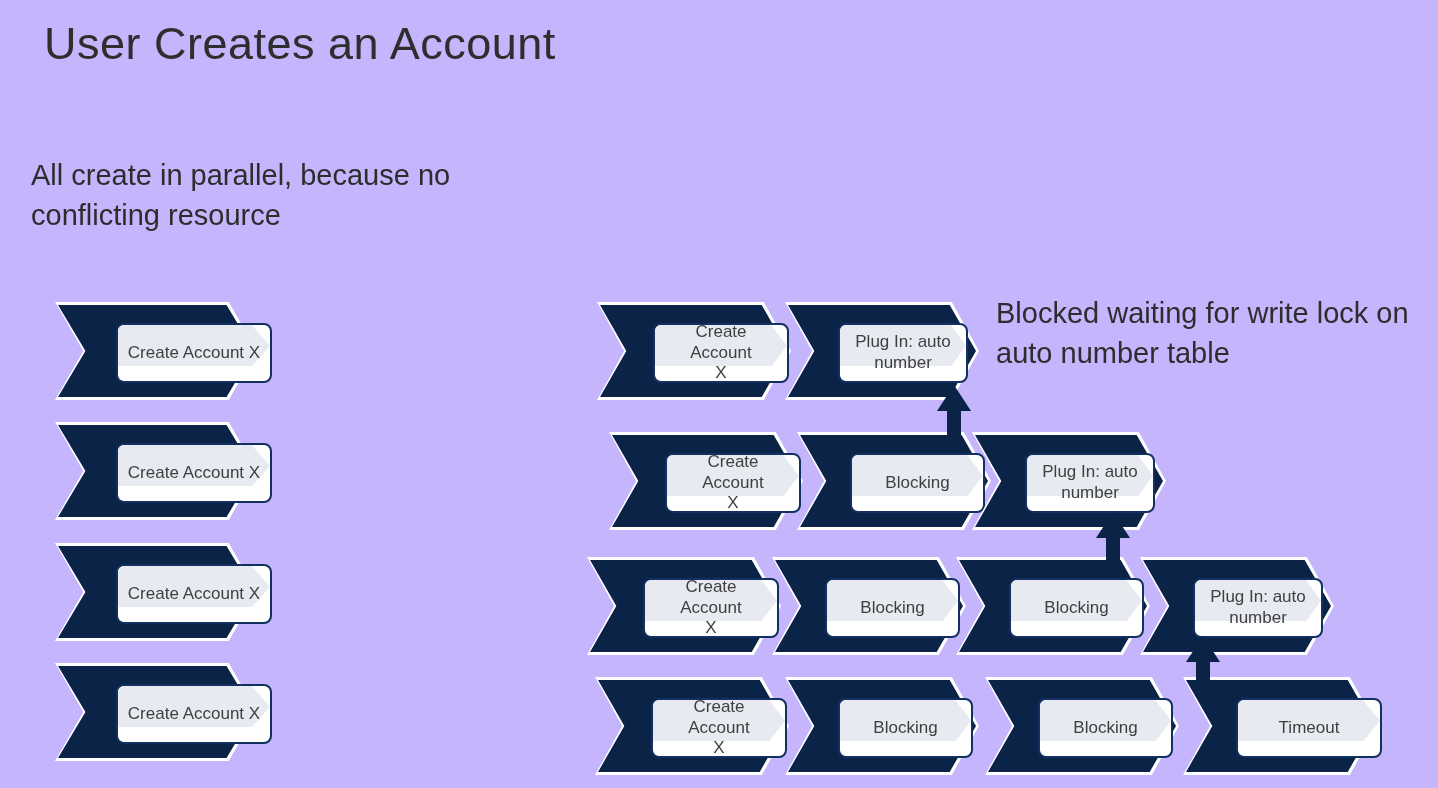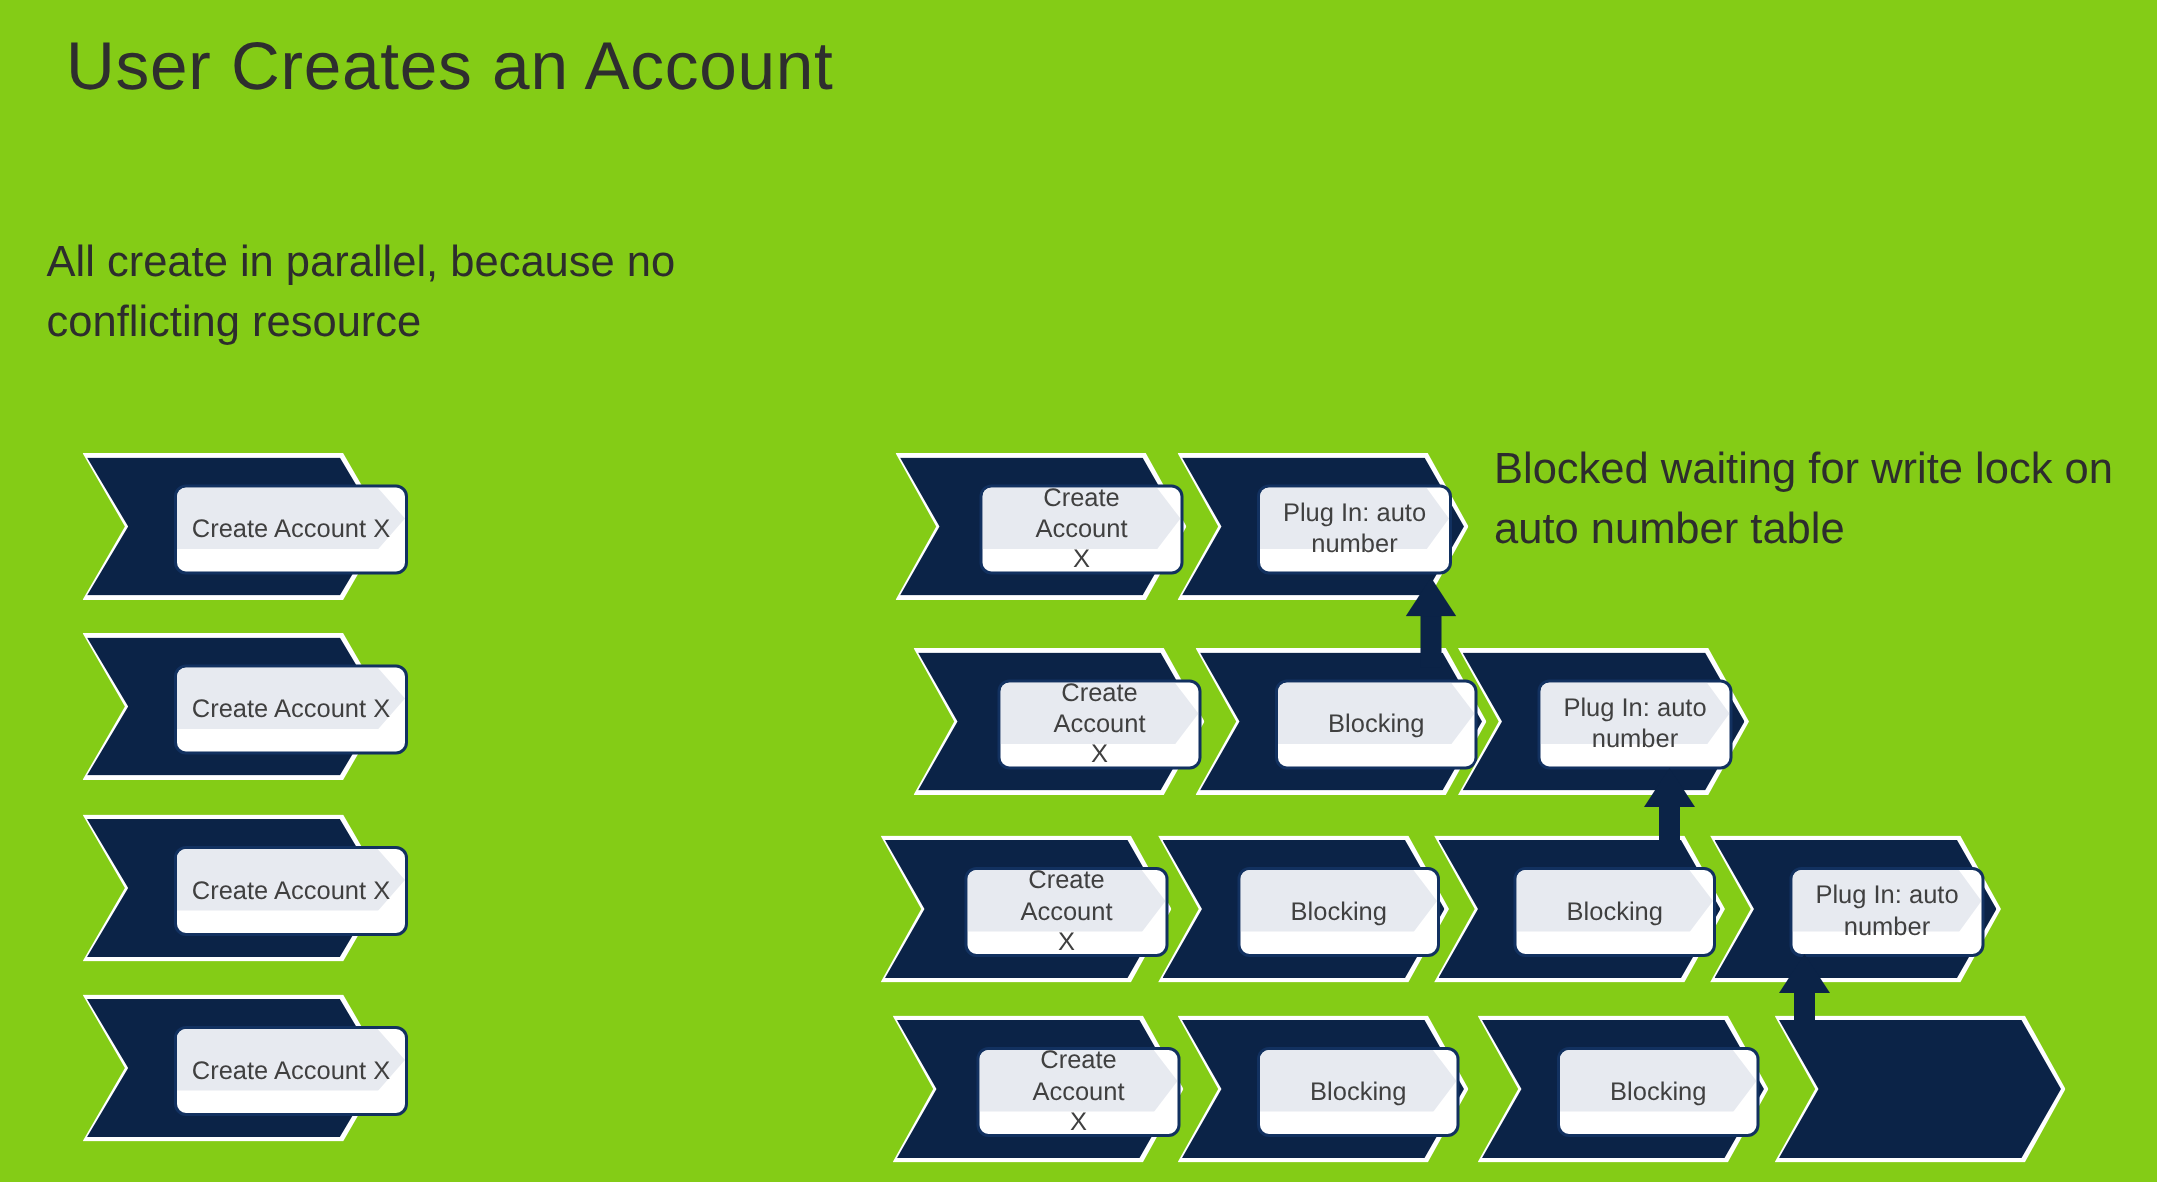--- a/index.html
+++ b/index.html
@@ -14,21 +14,21 @@
 
   body {
     font-family: "Liberation Sans", sans-serif;
     position: relative;
   }
 
   #slide {
     position: relative;
     width: 1438px;
     height: 788px;
-    background: #84cc16;
+    background: #c4b5fd;
   }
 
   
   .slide-title {
     position: absolute;
     left: 44px;
     top: 18px;
     font-size: 45px;
     font-weight: 300;
     letter-spacing: 0.5px;
@@ -290,20 +290,23 @@
     <div class="step" style="left:390px; width:188px;">
       <div class="chev-outline"></div>
       <div class="chev"></div>
       <div class="card" style="left:50px; top:18px; width:135px; height:60px;">
         <span class="card-label">Blocking</span>
       </div>
     </div>
     <div class="step" style="left:588px; width:188px;">
       <div class="chev-outline"></div>
       <div class="chev"></div>
+      <div class="card" style="left:50px; top:18px; width:146px; height:60px;">
+        <span class="card-label">Timeout</span>
+      </div>
     </div>
   </div>
 
   <div class="arrow-up" style="left:937px; top:385px;">
     <div class="shaft"></div>
     <div class="head"></div>
   </div>
 
   <div class="arrow-up" style="left:1096px; top:512px;">
     <div class="shaft"></div>

